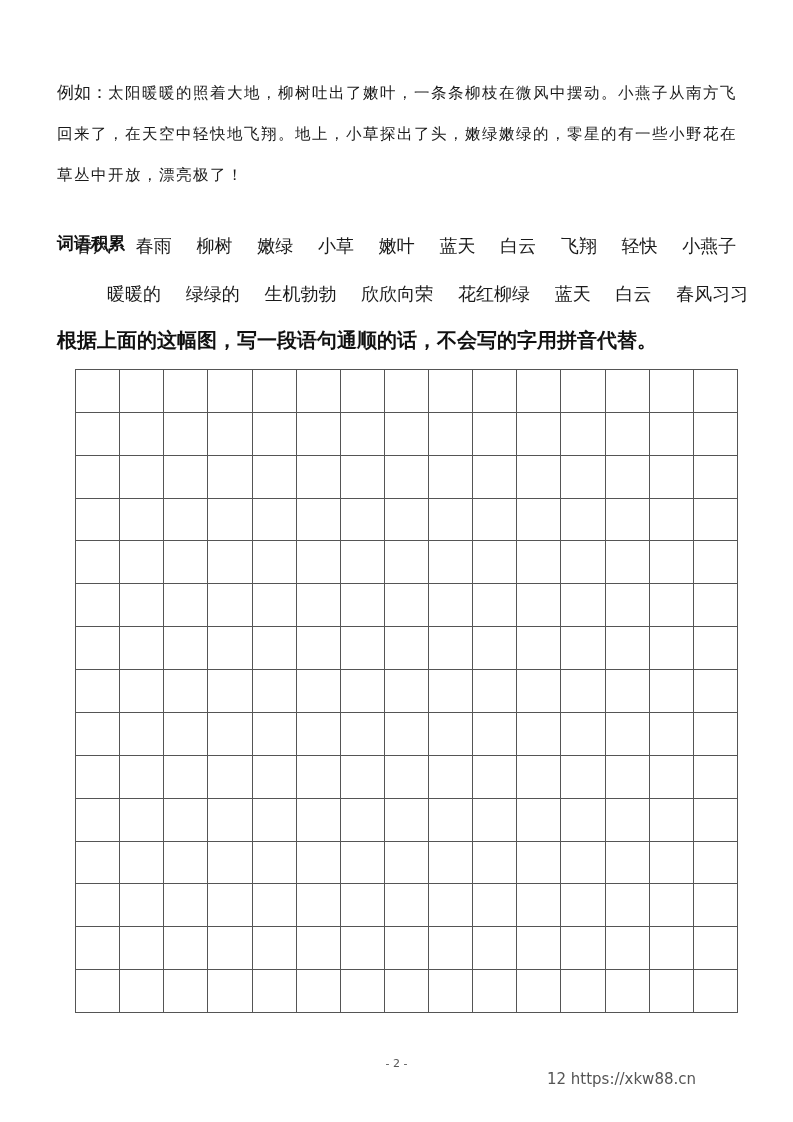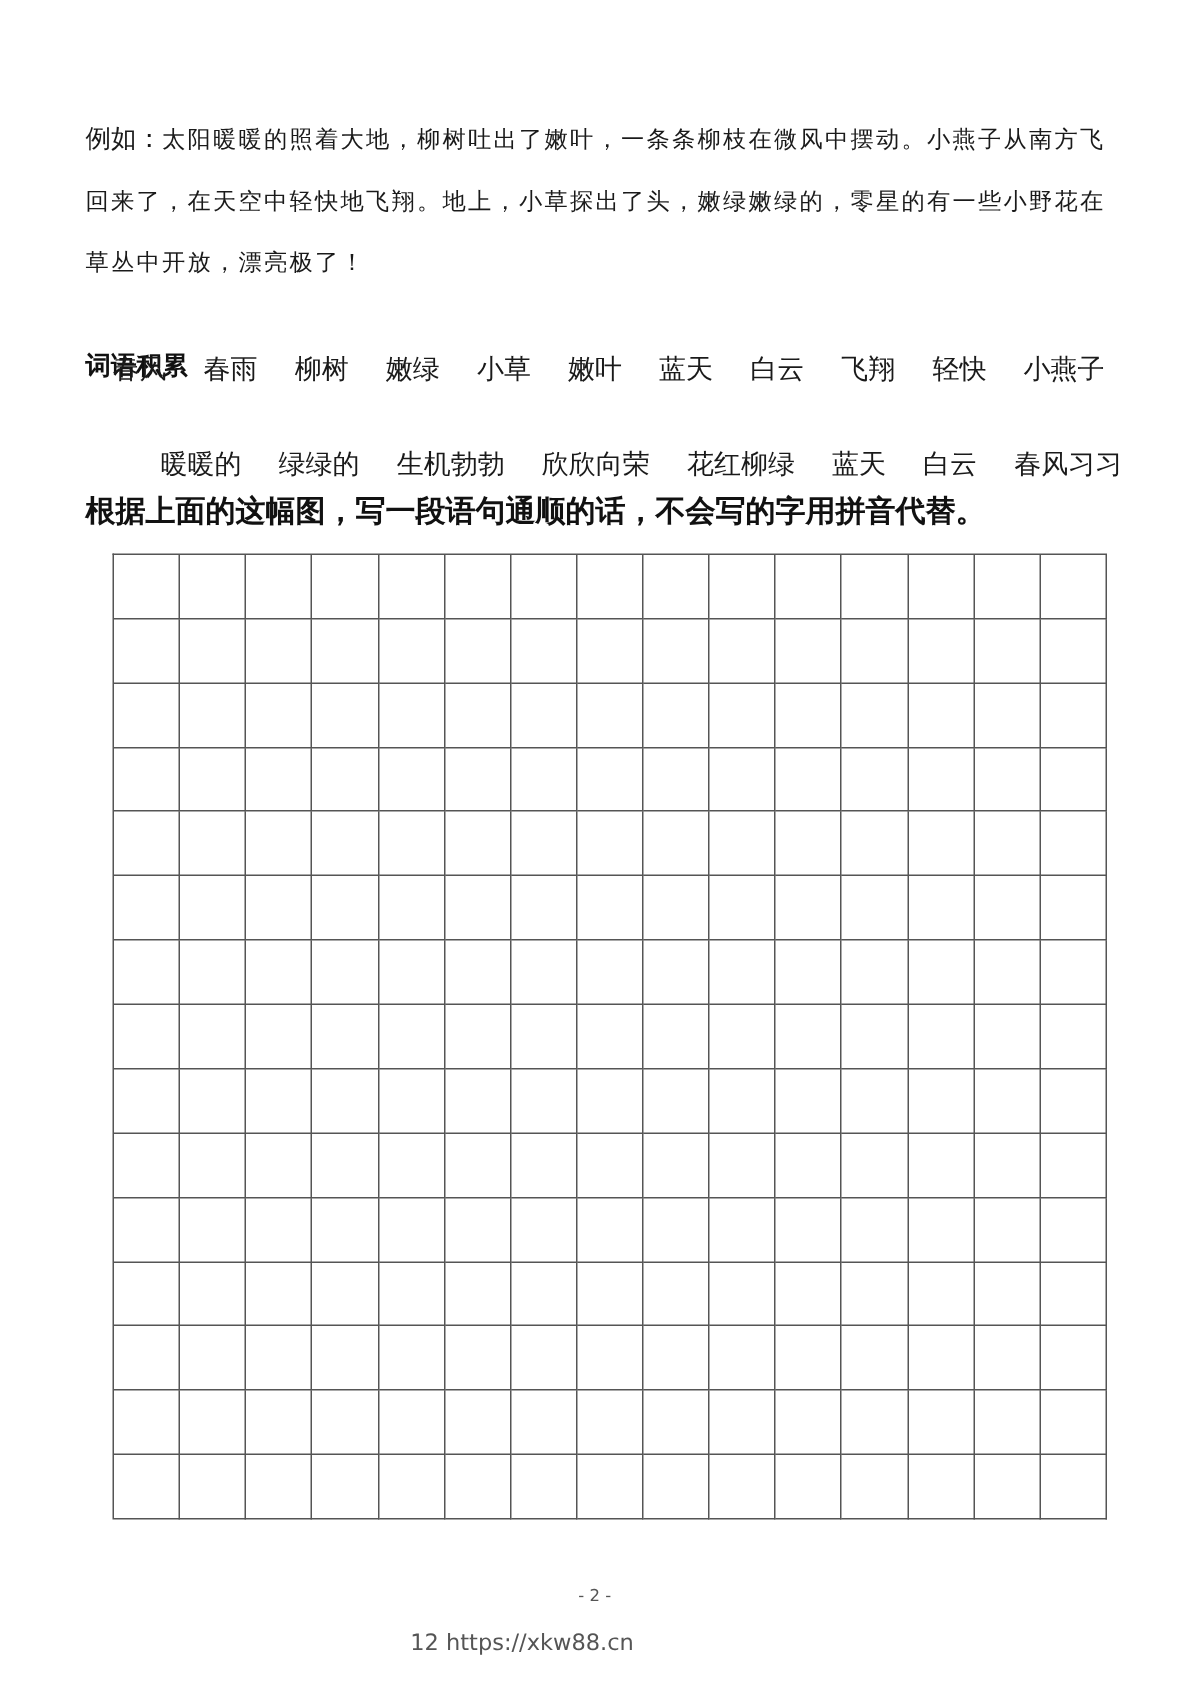--- a/index.html
+++ b/index.html
@@ -3,26 +3,26 @@
 <meta charset="utf-8">
 <style>
   html, body { margin: 0; padding: 0; background: #ffffff; }
   body { width: 793px; height: 1122px; position: relative; overflow: hidden; color: #111; }
   .example { position: absolute; left: 57px; top: 72px; width: 690px; font-family: "DejaVu Serif", "Liberation Serif", serif; font-size: 15.5px; line-height: 41px; letter-spacing: 1.5px; color: #1a1a1a; }
   .example .lead { font-family: Liberation Serif, serif; font-size: 17px; letter-spacing: 0; }
   .heading { position: absolute; left: 57px; top: 201px; font-family: "DejaVu Sans", "Liberation Sans", sans-serif; font-size: 17px; font-weight: bold; color: #111; margin-top: 31px; }
   .words-row { position: absolute; left: 75px; font-family: "DejaVu Sans", "Liberation Sans", sans-serif; font-size: 18px; color: #1a1a1a; white-space: nowrap; }
   .words-row span { margin-right: 19px; }
   .row1 { top: 234px; }
-  .row2 { top: 297px; padding-left: 32px; }
+  .row2 { top: 282px; padding-left: 32px; }
   .instruction { position: absolute; left: 57px; top: 327px; font-family: "DejaVu Sans", "Liberation Sans", sans-serif; font-size: 20px; font-weight: bold; color: #111; white-space: nowrap; }
   .grid { position: absolute; left: 75px; top: 369px; width: 663px; height: 644px; border-top: 1.5px solid #555; border-left: 1.5px solid #555; box-sizing: border-box; display: grid; grid-template-columns: repeat(15, 1fr); grid-template-rows: repeat(15, 1fr); }
   .cell { border-right: 1.5px solid #555; border-bottom: 1.5px solid #555; box-sizing: border-box; }
   .page-num { position: absolute; top: 1057px; left: 0; width: 793px; text-align: center; font-family: "DejaVu Sans", "Liberation Sans", sans-serif; font-size: 11px; color: #555; }
-  .site { position: absolute; top: 1070px; left: 0; width: 696px; text-align: center; font-family: "DejaVu Sans", "Liberation Sans", sans-serif; font-size: 15px; color: #555; margin-top: 16px; }
+  .site { position: absolute; top: 1070px; left: 0; width: 696px; text-align: right; font-family: "DejaVu Sans", "Liberation Sans", sans-serif; font-size: 15px; color: #555; }
 </style>
 </head>
 <body>
 
 <div class="example"><span class="lead">例如：</span><span>太阳暖暖的照着大地，柳树吐出了嫩叶，一条条柳枝在微风中摆动。小燕子从南方飞回来了，在天空中轻快地飞翔。地上，小草探出了头，嫩绿嫩绿的，零星的有一些小野花在草丛中开放，漂亮极了！</span></div>
 
 <div class="heading">词语积累</div>
 
 <div class="words-row row1">
   <span>春风</span>

